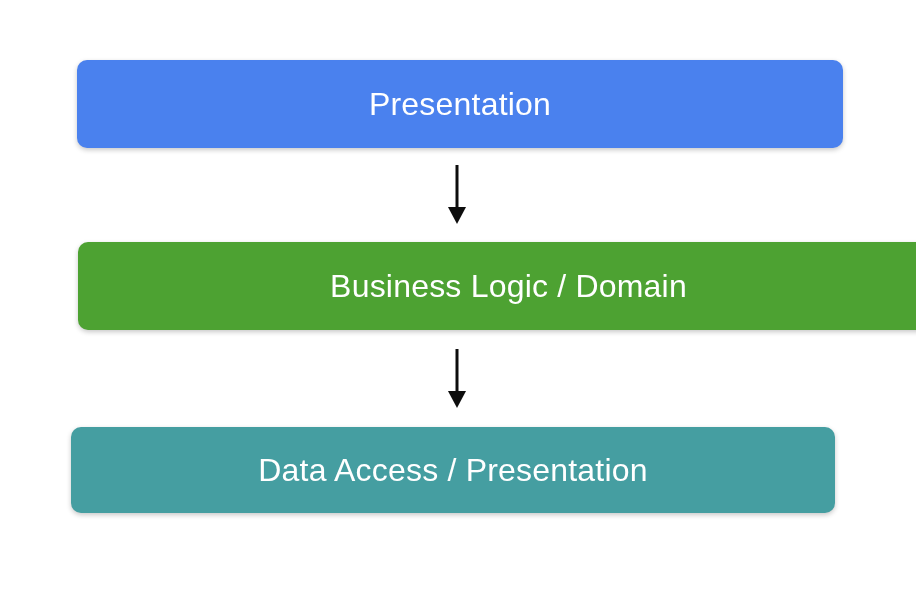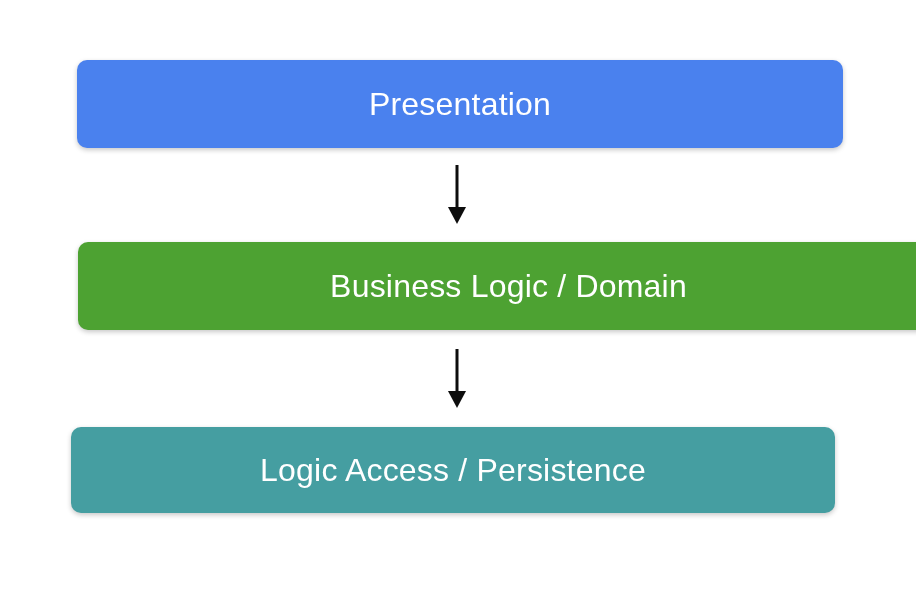--- a/index.html
+++ b/index.html
@@ -61,16 +61,16 @@
   </div>
 
   <div class="arrow arrow-2" style="color: rgb(13, 13, 13);">
     <svg viewBox="0 0 22 60">
       <line x1="11" y1="1" x2="11" y2="45" stroke="currentColor" stroke-width="3"></line>
       <polygon points="2,43 20,43 11,60" fill="currentColor"></polygon>
     </svg>
   </div>
 
   <div class="layer-box layer-data" style="background-color: rgb(69, 158, 161);">
-    <span>Logic Access / Persistence</span>
+    <span>Data Access / Presentation</span>
   </div>
 
 </div>
 
 </body></html>

